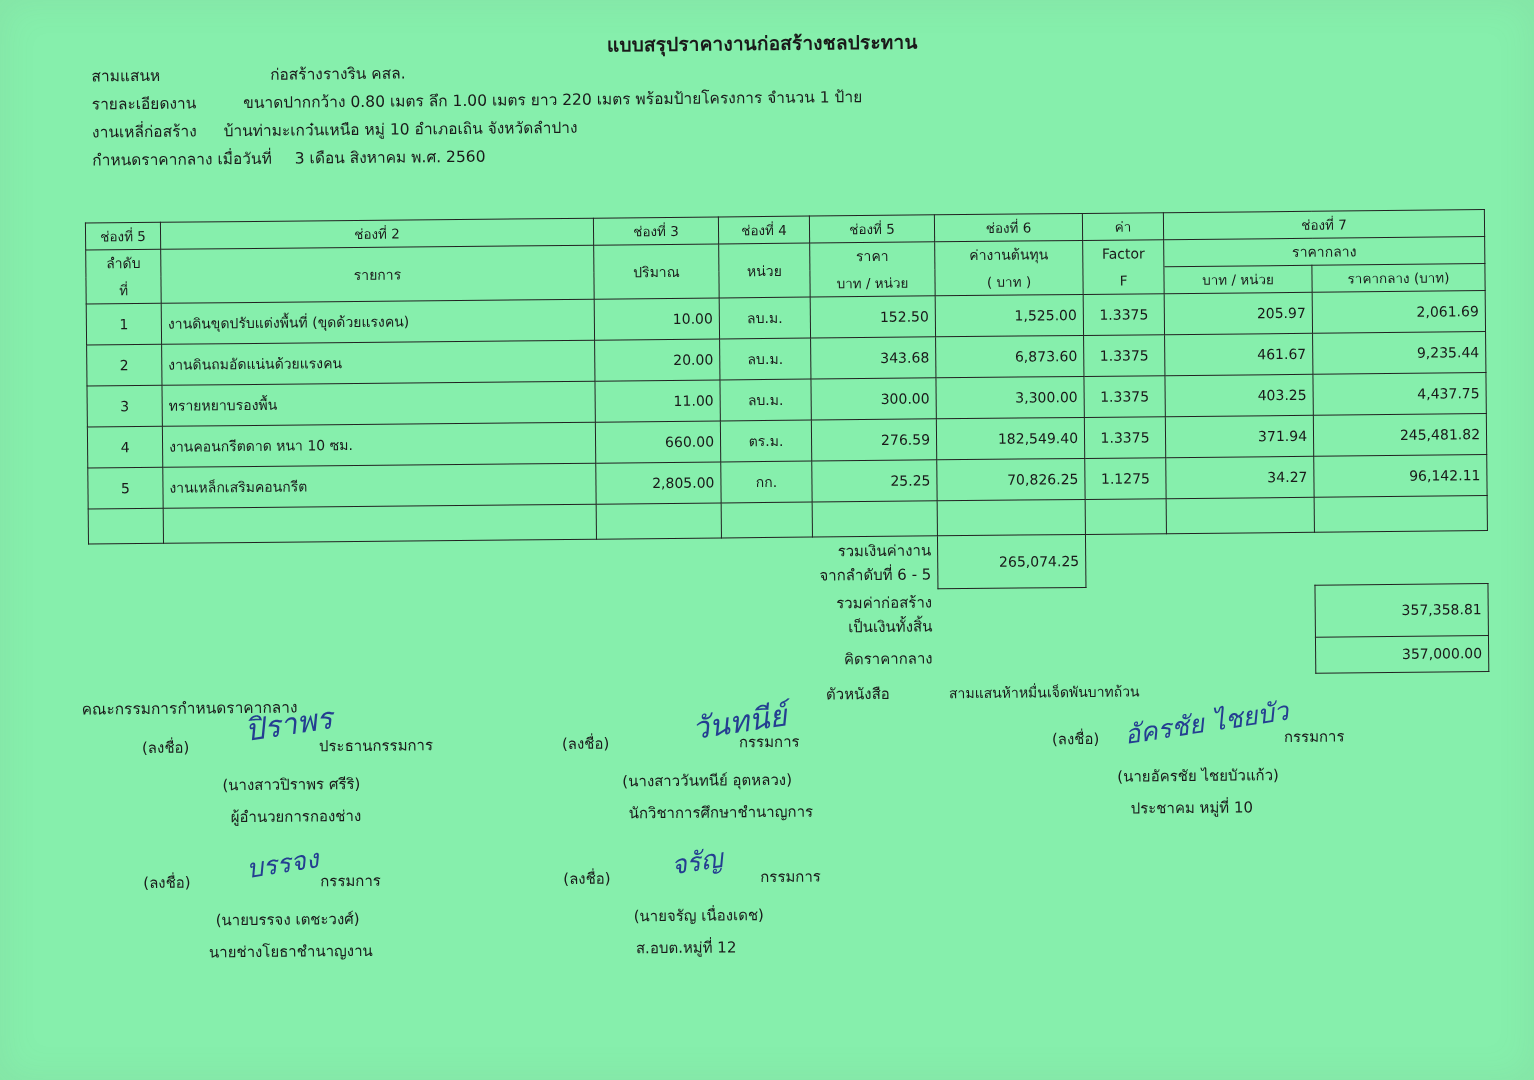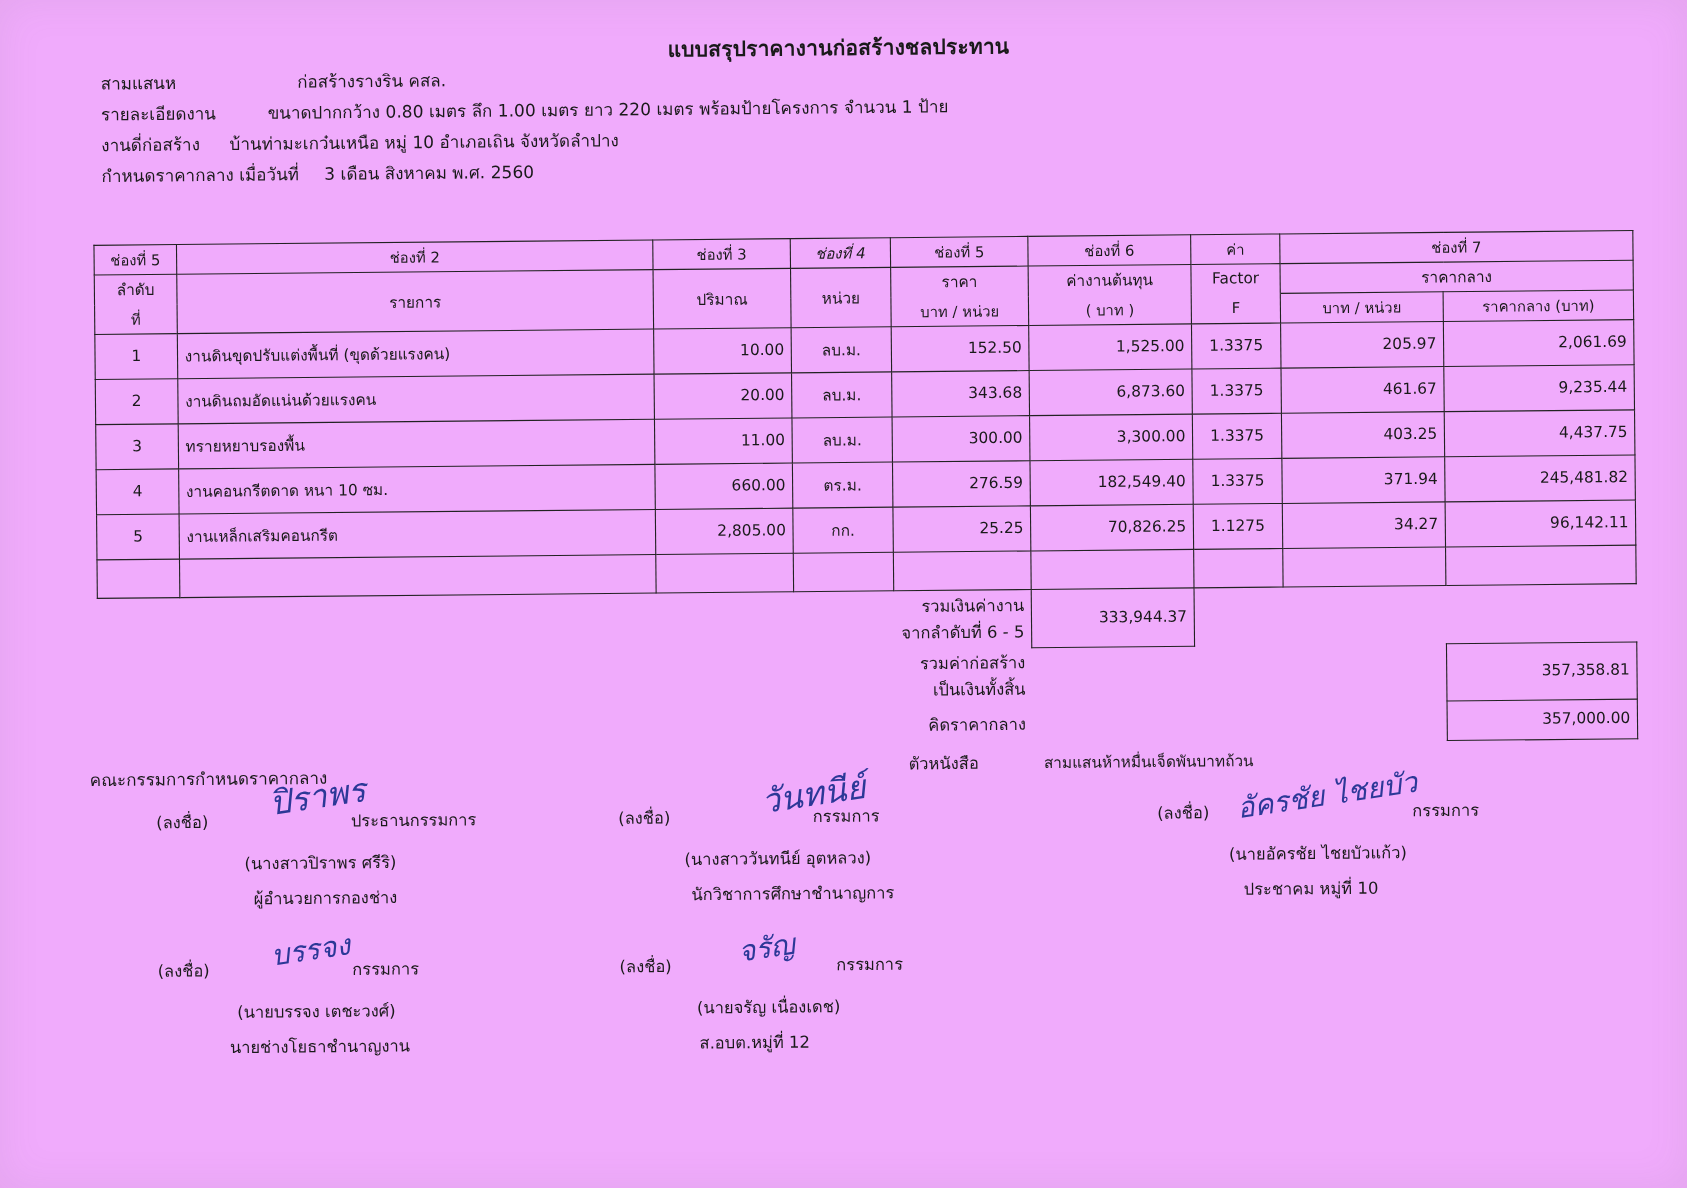--- a/index.html
+++ b/index.html
@@ -6,21 +6,21 @@
   body{
     width:1534px;height:1080px;
     background:#fdfdfb;
     font-family:"DejaVu Sans", sans-serif;
     color:#1a1a1a;
     position:relative;
     overflow:hidden;
   }
   .page{
     position:absolute;inset:0;
-    background:#f0abfc;
+    background:#86efac;
   }
   
   .rot{
     position:absolute;
     top:0;left:0;width:1534px;height:1080px;
     transform:rotate(-0.55deg);
     transform-origin:50% 50%;
   }
   .title{
     position:absolute;top:28px;left:0;width:1534px;
@@ -59,21 +59,21 @@
   .row td{height:36px;}
   .nb{border:none !important;}
   .nb-l{border-left:none !important;}
   .nb-r{border-right:none !important;}
   .nb-t{border-top:none !important;}
   .nb-b{border-bottom:none !important;}
 
   .w1{width:62px;}
   .w2{width:420px;}
   .w3{width:112px;}
-  .w4{width:78px;font-style:italic;}
+  .w4{width:78px;}
   .w5{width:112px;}
   .w6{width:135px;}
   .w7{width:68px;}
   .w8{width:135px;}
   .w9{width:160px;}
 
   .sum-label{
     text-align:right;padding-right:12px;font-size:15px;
   }
   .blank-row td{height:30px;}
@@ -114,21 +114,21 @@
 
   <div class="hdr" id="h1">
     <span class="lbl">สามแสนห</span>
     <span class="val" style="margin-left:105px;">ก่อสร้างรางริน คสล.</span>
   </div>
   <div class="hdr" id="h2">
     <span class="lbl">รายละเอียดงาน</span>
     <span class="val" style="margin-left:42px;">ขนาดปากกว้าง 0.80 เมตร ลึก 1.00 เมตร ยาว 220 เมตร  พร้อมป้ายโครงการ จำนวน 1 ป้าย</span>
   </div>
   <div class="hdr" id="h3">
-    <span class="lbl">งานดี่ก่อสร้าง</span>
+    <span class="lbl">งานเหลี่ก่อสร้าง</span>
     <span class="val" style="margin-left:22px;">บ้านท่ามะเกว๋นเหนือ  หมู่ 10  อำเภอเถิน  จังหวัดลำปาง</span>
   </div>
   <div class="hdr" id="h4">
     <span class="lbl">กำหนดราคากลาง เมื่อวันที่</span>
     <span class="val" style="margin-left:18px;">3    เดือน  สิงหาคม      พ.ศ. 2560</span>
   </div>
 
   <table class="main">
     <tbody>
           <tr class="hd1">
@@ -224,21 +224,21 @@
       <td></td>
       <td></td>
       <td></td>
       <td></td>
       <td></td>
     </tr>
 
     <tr>
       <td class="nb" colspan="4"></td>
       <td class="nb sum-label" style="height:32px;" colspan="1">รวมเงินค่างานจากลำดับที่ 6 - 5</td>
-      <td class="c-right">333,944.37</td>
+      <td class="c-right">265,074.25</td>
       <td class="nb"></td>
       <td class="nb"></td>
       <td class="nb-l nb-r" style="border-top:none;border-bottom:none;"></td>
     </tr>
     <tr>
       <td class="nb" colspan="4"></td>
       <td class="nb sum-label" style="height:32px;">รวมค่าก่อสร้างเป็นเงินทั้งสิ้น</td>
       <td class="nb"></td>
       <td class="nb"></td>
       <td class="nb"></td>

